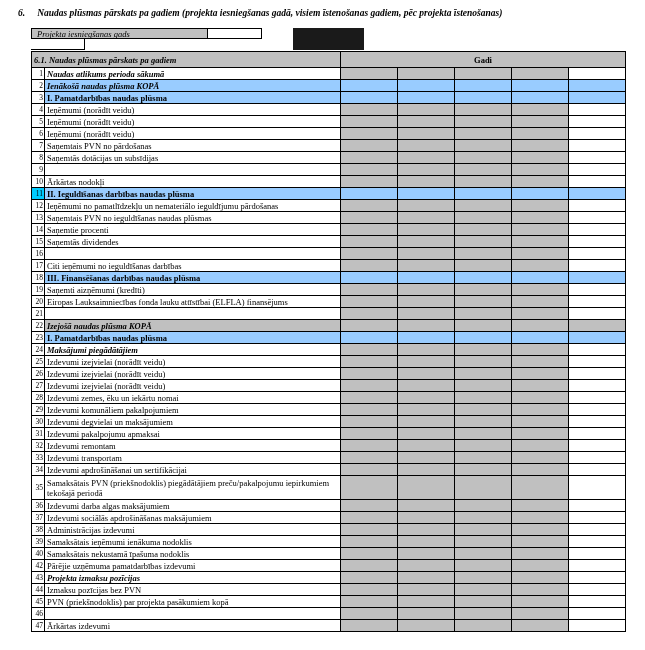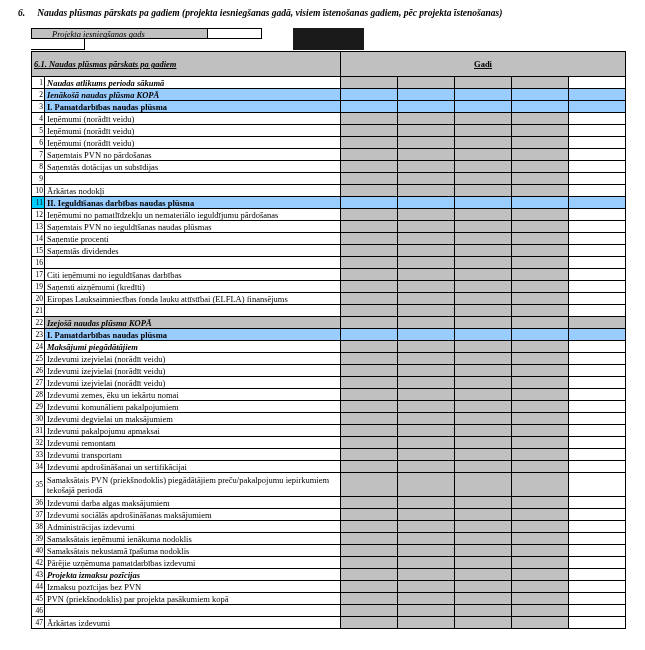--- a/index.html
+++ b/index.html
@@ -12,21 +12,21 @@
   .title-row {
     position:absolute; left:18px; top:8px; width:615px;
     font-size:9.5px; font-weight:bold; font-style:italic;
     display:flex; gap:12px; white-space:nowrap;
   }
   .info-block { position:absolute; left:31px; top:28px; }
   .info-row { display:flex; }
   .info-label {
     width:177px; height:11px; background:var(--grey);
     border:1px solid #000; font-style:italic; font-size:8.5px;
-    line-height:10px; padding:0 20px; overflow:hidden; white-space:nowrap;
+    line-height:10px; padding:0 5px; overflow:hidden; white-space:nowrap;
   }
   .info-row + .info-row .info-label, .info-row + .info-row .info-value { border-top:none; }
   .info-value {
     width:54px; height:11px; background:#fff;
     border:1px solid #000; border-left:none;
   }
   .dark-block {
     position:absolute; left:293px; top:28px; width:71px; height:22px;
     background:var(--dark_block);
   }
@@ -40,21 +40,21 @@
     height:12px; vertical-align:middle; background:#fff;
   }
   tr.tall td { height:24px; }
   tr.tall td.lbl { white-space:normal; line-height:10px; }
   td.num { text-align:right; font-size:7.5px; padding:0 1px; }
   td.num.hl { background:var(--cyan);text-align:right; }
   td.cell.grey { background:var(--grey); }
   td.cell.white { background:#fff; }
   .h-left { background:var(--grey); font-weight:bold; font-style:italic; }
   .h-gadi { background:var(--grey); font-weight:bold; text-align:center; }
-  thead td { height:25px;text-decoration:underline; }
+  thead td { height:16px; }
   tr.em td.lbl { font-weight:bold; font-style:italic; }
   tr.total-blue td.lbl, tr.total-blue td.fill { background:var(--blue); }
   tr.total-blue td.lbl { font-weight:bold; font-style:italic; }
   tr.section-blue td.lbl, tr.section-blue td.fill { background:var(--blue);margin-top:20px; }
   tr.section-blue td.lbl { font-weight:bold; }
   tr.total-grey td.lbl, tr.total-grey td.fill { background:var(--grey); }
   tr.total-grey td.lbl { font-weight:bold; font-style:italic; }
 </style>
 </head>
 <body>
@@ -239,20 +239,29 @@
       </tr>
       <tr class="">
         <td class="num">17</td>
         <td class="lbl">Citi ieņēmumi no ieguldīšanas darbības</td>
         <td class="cell grey"></td>
         <td class="cell grey"></td>
         <td class="cell grey"></td>
         <td class="cell grey"></td>
         <td class="cell white"></td>
       </tr>
+      <tr class="section-blue">
+        <td class="num">18</td>
+        <td class="lbl">III. Finansēšanas darbības naudas plūsma</td>
+        <td class="cell fill"></td>
+        <td class="cell fill"></td>
+        <td class="cell fill"></td>
+        <td class="cell fill"></td>
+        <td class="cell fill"></td>
+      </tr>
       <tr class="">
         <td class="num">19</td>
         <td class="lbl">Saņemti aizņēmumi (kredīti)</td>
         <td class="cell grey"></td>
         <td class="cell grey"></td>
         <td class="cell grey"></td>
         <td class="cell grey"></td>
         <td class="cell white"></td>
       </tr>
       <tr class="">

